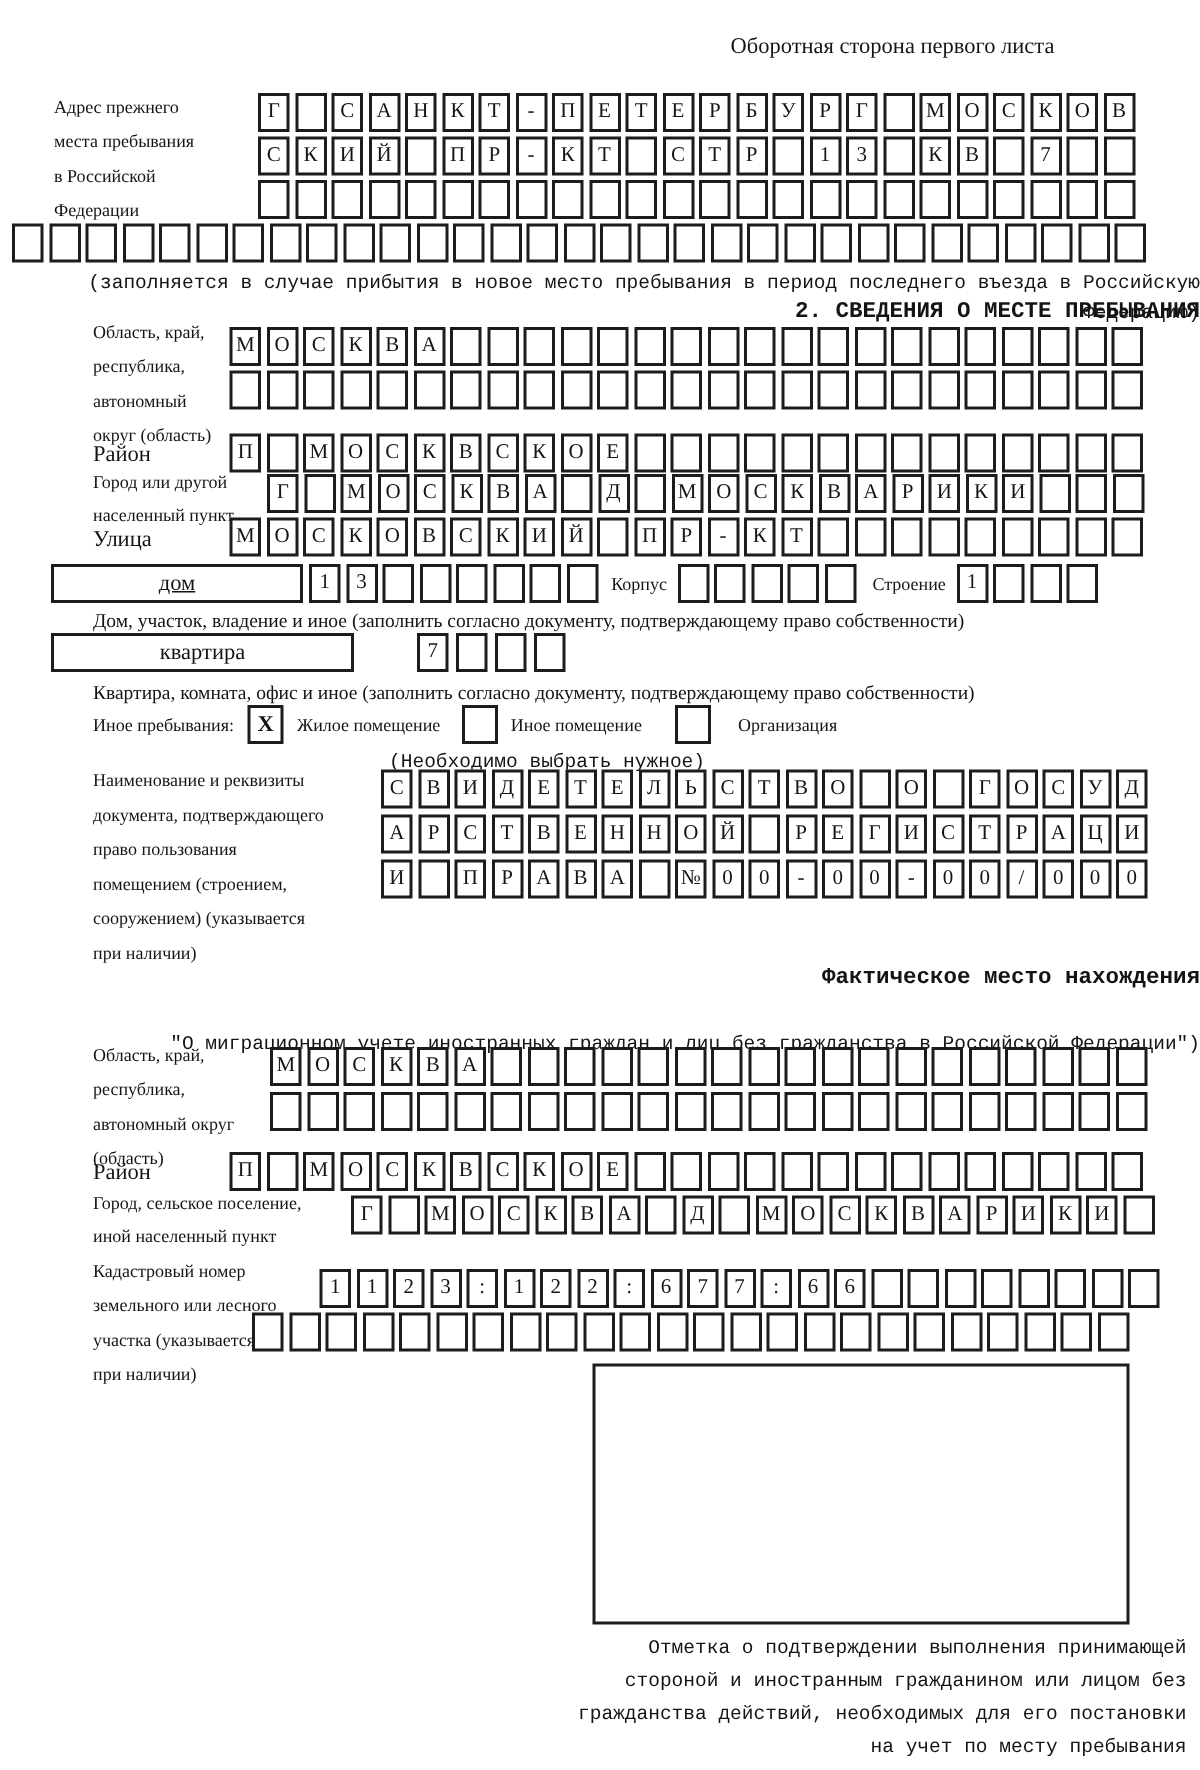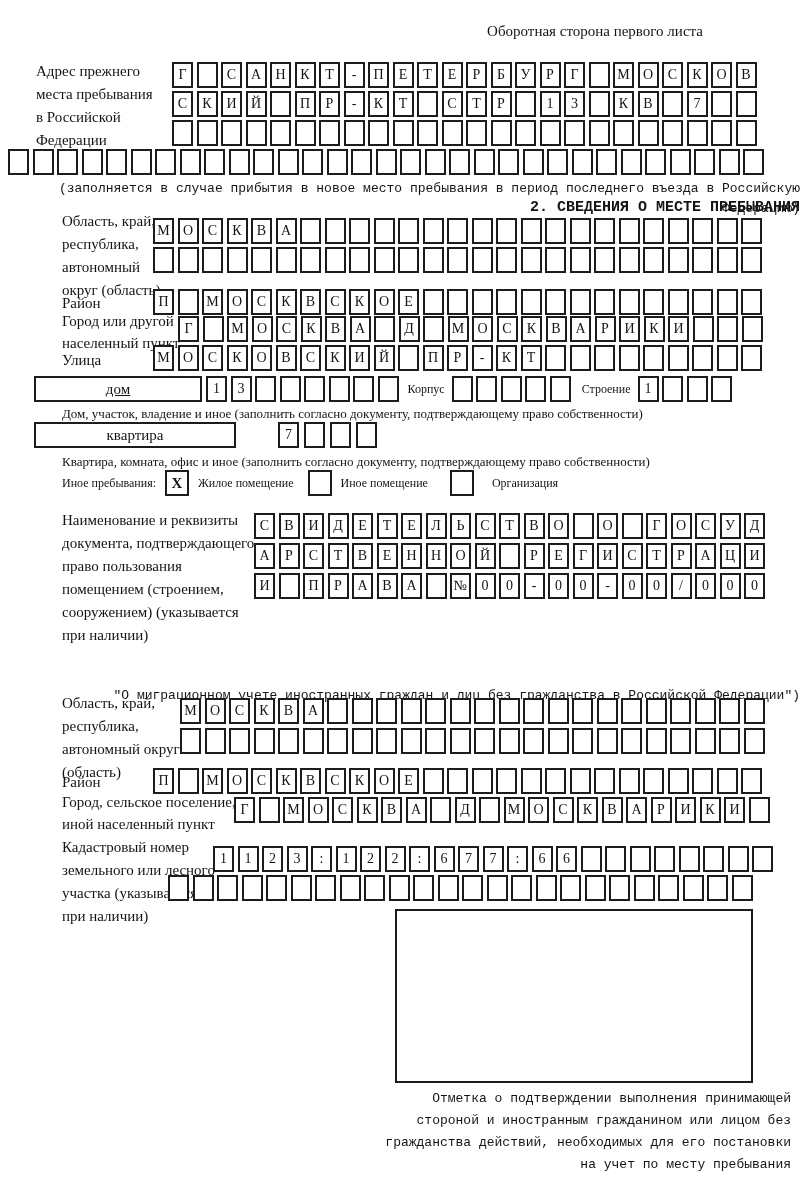--- a/index.html
+++ b/index.html
@@ -7,21 +7,21 @@
     position:relative;width:800px;height:1180px;margin:0 auto;
     background:#ffffff;color:#141414;
     font-family:"Liberation Serif","DejaVu Serif",serif;
     overflow:hidden;
   }
   .abs{position:absolute;}
   .txt{font-size:15px;line-height:23px;white-space:nowrap;}
   .small{font-size:13px;line-height:20px;white-space:nowrap;}
   .center{text-align:right;white-space:normal;font-family:Liberation Mono, monospace;}
   .bold{font-weight:bold;}
-  .label-lines div{font-size:15px;line-height:23px;white-space:nowrap;}
+  .label-lines div{font-size:12px;line-height:23px;white-space:nowrap;}
   .lh22 div{line-height:22px;}
   .cellrow{display:flex;gap:3.5px;}
   .cell{
     flex:0 0 21px;width:21px;height:26px;box-sizing:border-box;
     border:2px solid #1c1c1c;background:#fff;
     display:flex;align-items:center;justify-content:center;
     font-size:14px;font-weight:500;
   }
   .widebox{
     height:26px;box-sizing:border-box;border:2px solid #1c1c1c;
@@ -358,20 +358,21 @@
 
   <div class="abs flexrow" style="left:62px;top:470px;">
     <div class="inline-label" style="margin-right:9px;">Иное пребывания:</div>
     <div class="checkbox">X</div>
     <div class="inline-label" style="margin:0 14px 0 9px;">Жилое помещение</div>
     <div class="checkbox"></div>
     <div class="inline-label" style="margin:0 22px 0 9px;">Иное помещение</div>
     <div class="checkbox"></div>
     <div class="inline-label" style="margin-left:18px;text-align:center;">Организация</div>
   </div>
+  <div class="abs small center" style="left:170px;top:498px;width:300px;">(Необходимо выбрать нужное)</div>
 
   <div class="abs label-lines" style="left:62px;top:509px;">
     <div>Наименование и реквизиты</div>
     <div>документа, подтверждающего</div>
     <div>право пользования</div>
     <div>помещением (строением,</div>
     <div>сооружением) (указывается</div>
     <div>при наличии)</div>
   </div>
   <div class="abs cellrow" style="left:254px;top:513px;">
@@ -437,20 +438,21 @@
       <span class="cell">0</span>
       <span class="cell">-</span>
       <span class="cell">0</span>
       <span class="cell">0</span>
       <span class="cell">/</span>
       <span class="cell">0</span>
       <span class="cell">0</span>
       <span class="cell">0</span>
     </div>
 
+  <div class="abs txt bold center" style="left:0;top:640px;width:800px;">Фактическое место нахождения</div>
   <div class="abs small center" style="left:0;top:686px;width:800px;">"О миграционном учете иностранных граждан и лиц без гражданства в Российской Федерации")</div>
 
   <div class="abs label-lines" style="left:62px;top:692px;">
     <div>Область, край,</div>
     <div>республика,</div>
     <div>автономный округ</div>
     <div>(область)</div>
   </div>
   <div class="abs cellrow" style="left:180px;top:698px;">
       <span class="cell">М</span>

